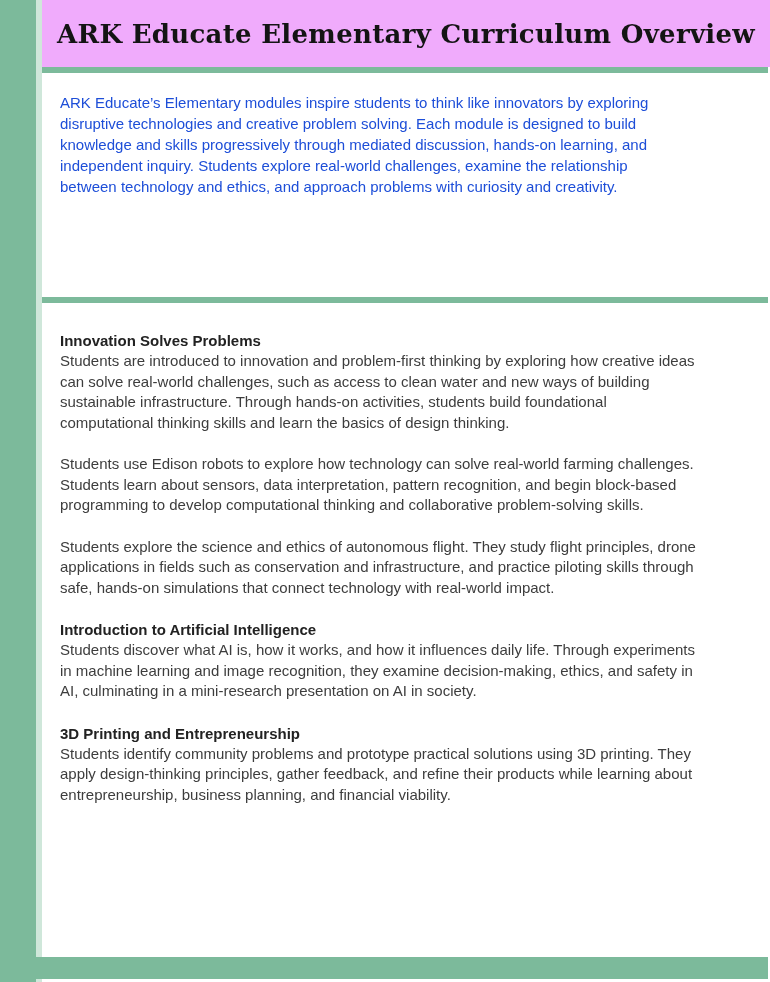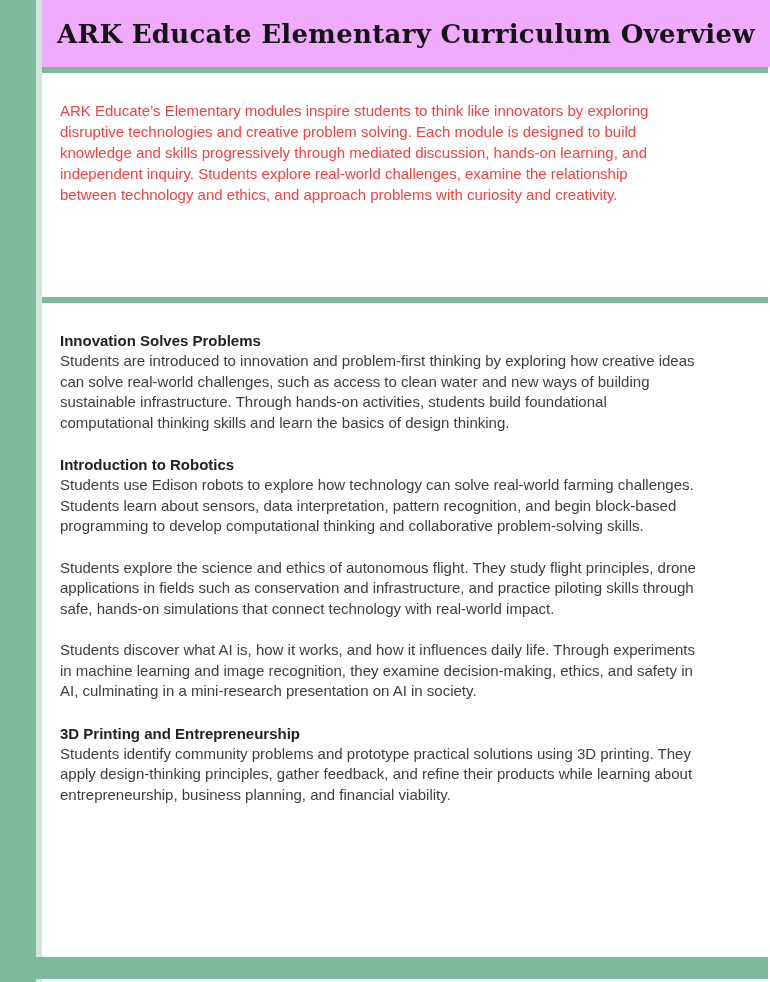--- a/index.html
+++ b/index.html
@@ -35,22 +35,22 @@
     color: #141414;
     white-space: nowrap;
   }
   .rule {
     position: absolute; left: 42px; right: 2px; height: 6px;
     background: #7cba9b;
   }
   .rule-header  { top: 67px; }
   .rule-section { top: 297px; }
   .intro {
-    position: absolute; left: 60px; right: 50px; top: 100px;
-    color: #ef4444;
+    position: absolute; left: 60px; right: 50px; top: 92px;
+    color: #1d4ed8;
   }
   .intro p {
     margin: 0 0 15px 0;
     font-size: 15px;
     line-height: 21px;
     white-space: pre-line;
   }
   .modules {
     position: absolute; left: 60px; right: 40px; top: 330px;
   }
@@ -101,33 +101,33 @@
 
     <div class="module">
       <h3>Innovation Solves Problems</h3>
       <p>Students are introduced to innovation and problem-first thinking by exploring how creative ideas
 can solve real-world challenges, such as access to clean water and new ways of building
 sustainable infrastructure. Through hands-on activities, students build foundational
 computational thinking skills and learn the basics of design thinking.</p>
     </div>
 
     <div class="module">
-      <h3>Introduction to Robotics</h3>
       <p>Students use Edison robots to explore how technology can solve real-world farming challenges.
 Students learn about sensors, data interpretation, pattern recognition, and begin block-based
 programming to develop computational thinking and collaborative problem-solving skills.</p>
     </div>
 
     <div class="module">
       <p>Students explore the science and ethics of autonomous flight. They study flight principles, drone
 applications in fields such as conservation and infrastructure, and practice piloting skills through
 safe, hands-on simulations that connect technology with real-world impact.</p>
     </div>
 
     <div class="module">
+      <h3>Introduction to Artificial Intelligence</h3>
       <p>Students discover what AI is, how it works, and how it influences daily life. Through experiments
 in machine learning and image recognition, they examine decision-making, ethics, and safety in
 AI, culminating in a mini-research presentation on AI in society.</p>
     </div>
 
     <div class="module">
       <h3>3D Printing and Entrepreneurship</h3>
       <p>Students identify community problems and prototype practical solutions using 3D printing. They
 apply design-thinking principles, gather feedback, and refine their products while learning about
 entrepreneurship, business planning, and financial viability.</p>

